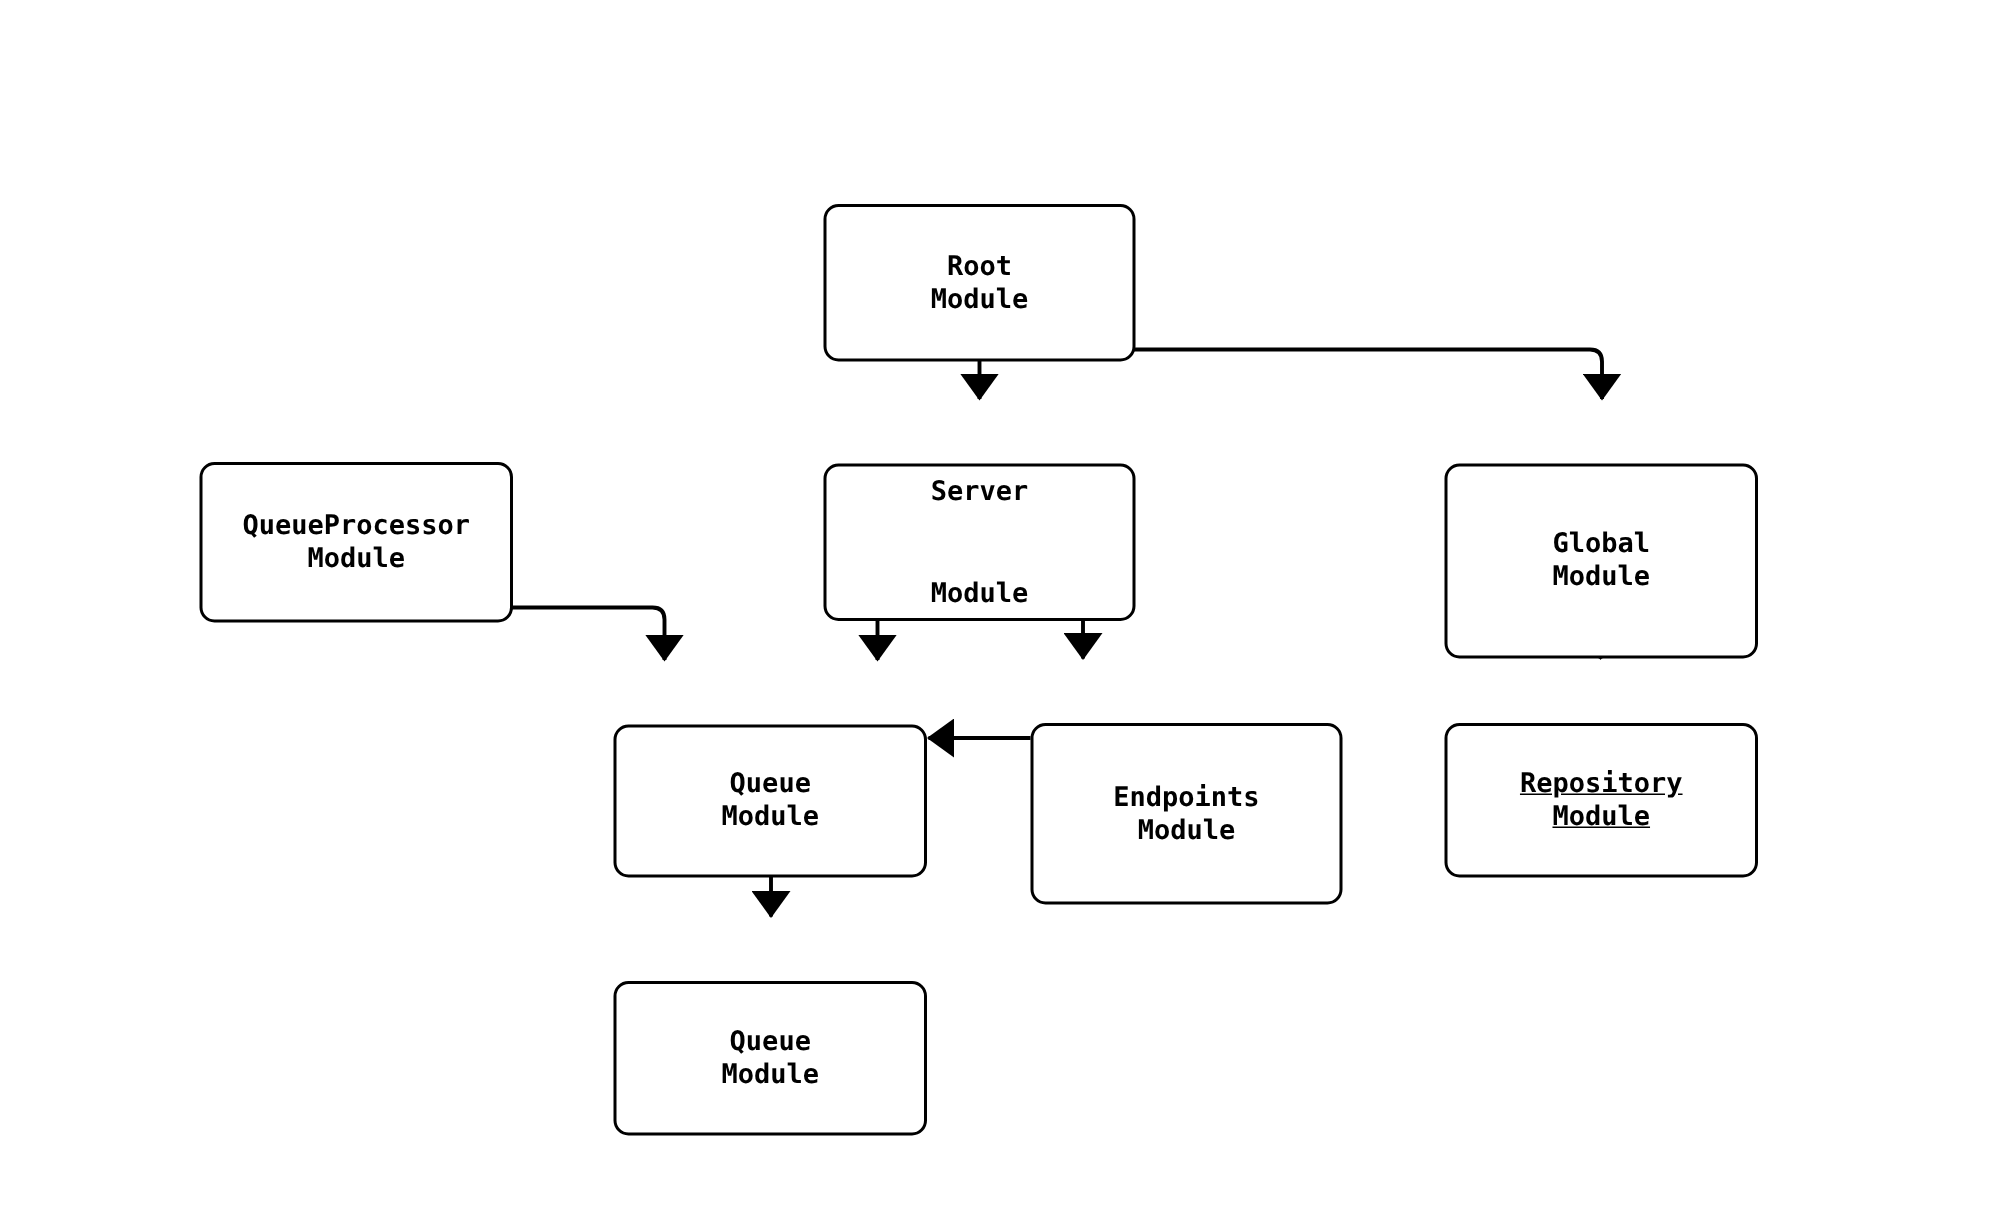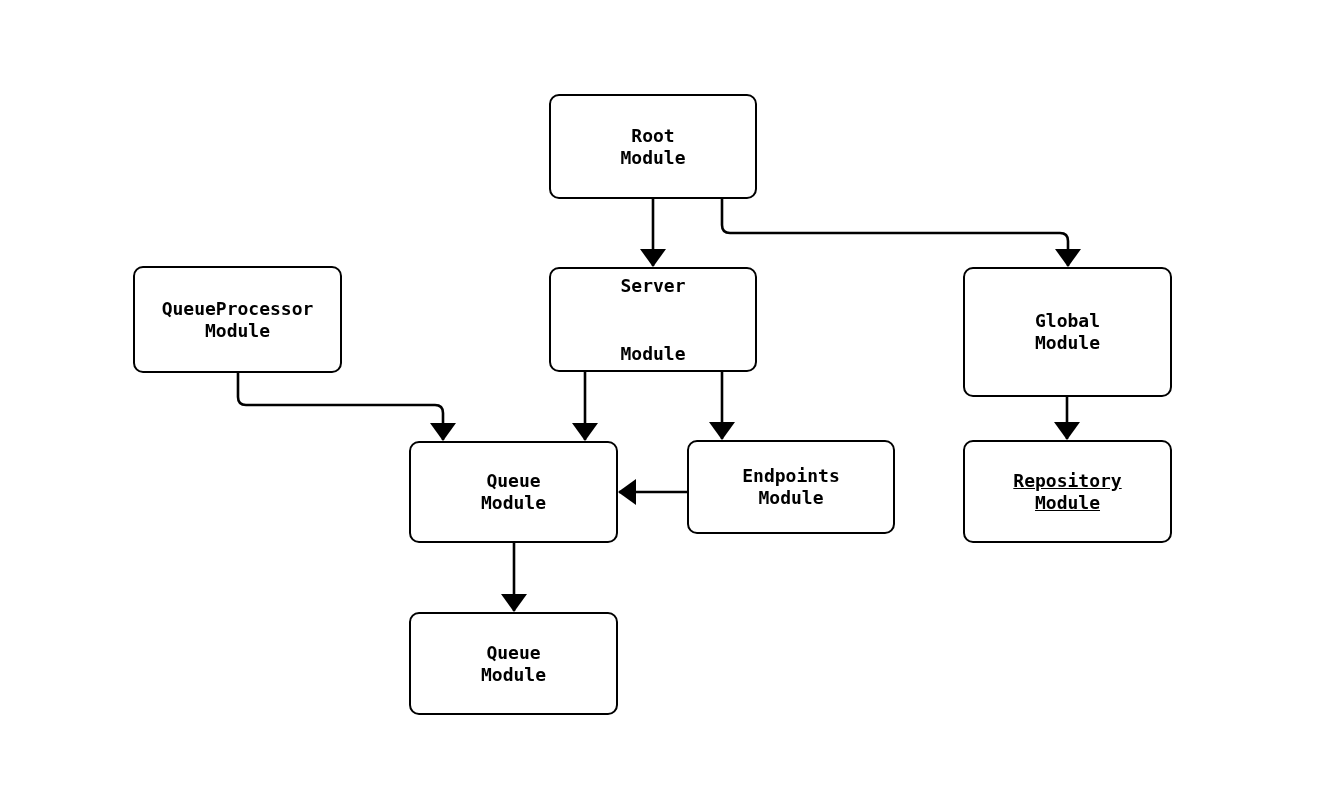--- a/index.html
+++ b/index.html
@@ -35,20 +35,21 @@
     border-radius: 10px;
     display: flex;
     flex-direction: column;
     align-items: center;
     justify-content: center;
     text-align: center;
     font-weight: bold;
     font-size: 18px;
     line-height: 22px;
     color: #000000;
+    margin-top: 42px;
   }
   .node span {
     display: block;
     white-space: nowrap;
   }
 </style>
 </head>
 <body>
 
 <div id="canvas">
@@ -95,21 +96,21 @@
   <div class="node" style="left:963px; top:267px; width:209px; height:130px;">
     <span>Global</span>
     <span>Module</span>
   </div>
 
   <div class="node" style="left:409px; top:441px; width:209px; height:102px;">
     <span>Queue</span>
     <span>Module</span>
   </div>
 
-  <div class="node" style="left:687px; top:440px; width:208px; height:94px;">
+  <div class="node" style="left:687px; top:440px; width:208px; height:121px;">
     <span>Endpoints</span>
     <span>Module</span>
   </div>
 
   <div class="node" style="left:963px; top:440px; width:209px; height:103px;text-decoration:underline;">
     <span>Repository</span>
     <span>Module</span>
   </div>
 
   <div class="node" style="left:409px; top:612px; width:209px; height:103px;">

